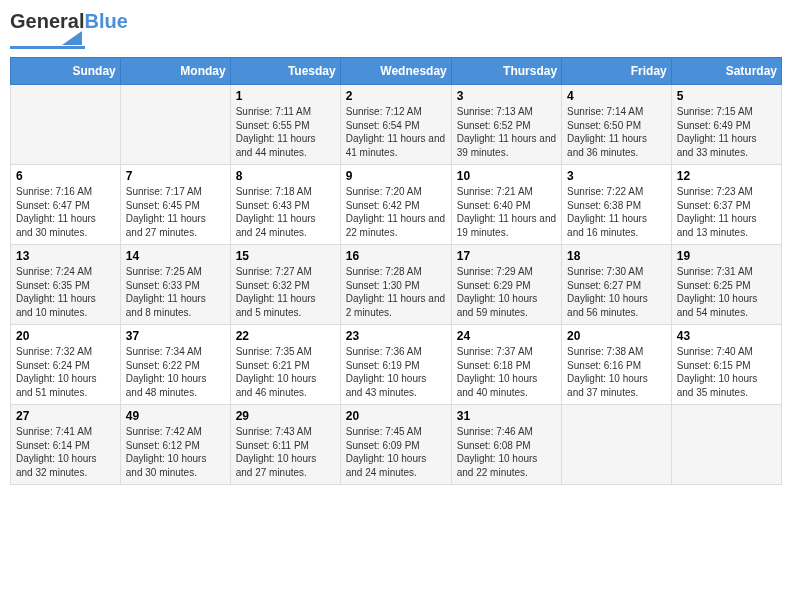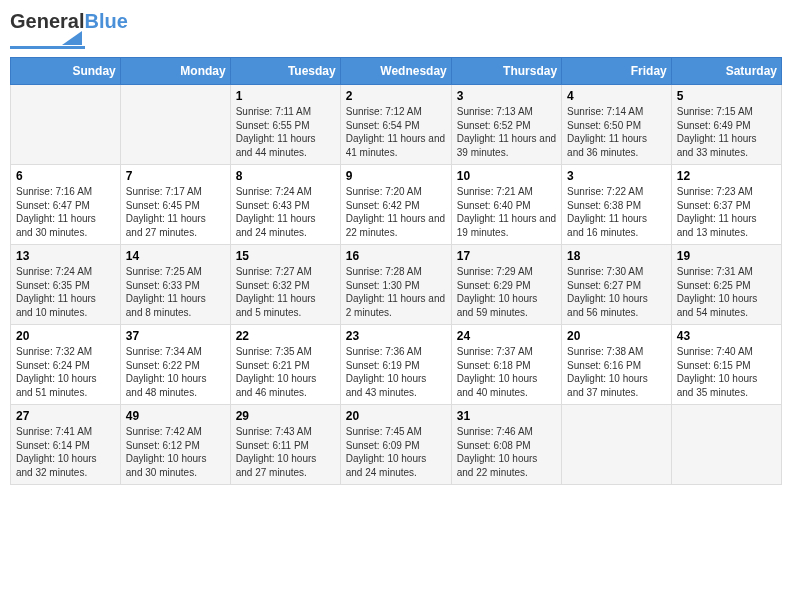--- a/index.html
+++ b/index.html
@@ -150,21 +150,21 @@
 Daylight: 11 hours and 30 minutes.</div>
         </td>
         <td>
           <span class="day-number">7</span>
           <div class="cell-content">Sunrise: 7:17 AM
 Sunset: 6:45 PM
 Daylight: 11 hours and 27 minutes.</div>
         </td>
         <td>
           <span class="day-number">8</span>
-          <div class="cell-content">Sunrise: 7:24 AM
+          <div class="cell-content">Sunrise: 7:18 AM
 Sunset: 6:43 PM
 Daylight: 11 hours and 24 minutes.</div>
         </td>
         <td>
           <span class="day-number">9</span>
           <div class="cell-content">Sunrise: 7:20 AM
 Sunset: 6:42 PM
 Daylight: 11 hours and 22 minutes.</div>
         </td>
         <td>

